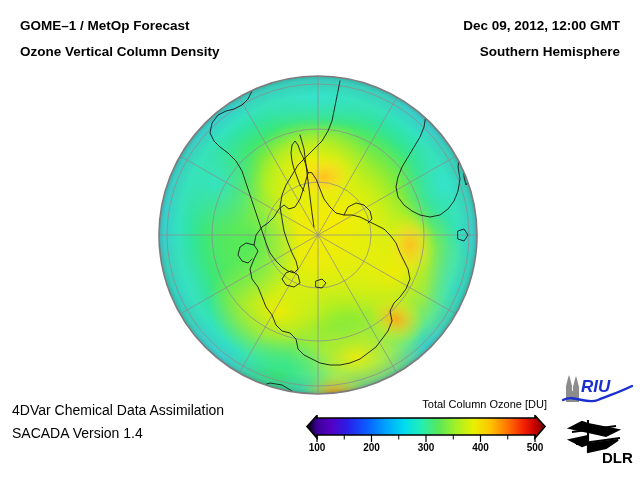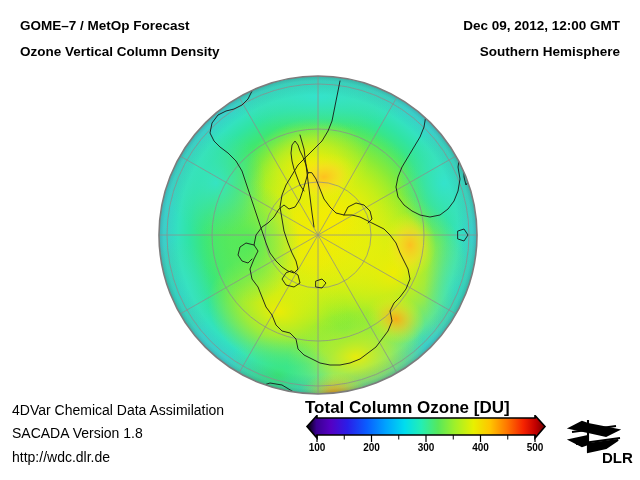--- a/index.html
+++ b/index.html
@@ -36,38 +36,38 @@
   #foot-3 { top: 449px; }
 
   
   #globe-wrap { position: absolute; left: 158px; top: 75px; width: 320px; height: 320px; }
   #globe-svg { display: block; }
 
   
   #cbar-block { position: absolute; left: 305px; top: 398px; width: 242px; height: 72px; }
   #cbar-title {
     position: absolute; left: 0; top: 0; width: 242px;
-    text-align: left; font-size: 17px; font-weight: bold; white-space: nowrap;
+    text-align: right; font-size: 11px; font-weight: normal; white-space: nowrap;
   }
   #cbar-svg { position: absolute; left: 0px; top: 17px; }
   .cbar-tick-label {
     position: absolute; font-size: 10px; font-weight: bold; text-align: center;
     width: 40px; top: 44px;
   }
 
   
   #riu-logo { position: absolute; left: 560px; top: 374px; }
   #dlr-logo { position: absolute; left: 566px; top: 414px; text-decoration: underline; }
 </style>
 </head>
 <body>
 
 <div id="stage">
 
-  <div class="hdr-line" id="hdr-title-left">GOME–7 / MetOp Forecast</div>
+  <div class="hdr-line" id="hdr-title-left">GOME–1 / MetOp Forecast</div>
   <div class="hdr-line" id="hdr-title-left2">Ozone Vertical Column Density</div>
   <div class="hdr-line" id="hdr-date">Dec 09, 2012, 12:00 GMT</div>
   <div class="hdr-line" id="hdr-region">Southern Hemisphere</div>
 
   <div id="globe-wrap">
     <svg id="globe-svg" width="320" height="320" viewBox="0 0 320 320">
       <defs>
         <clipPath id="diskClip">
           <circle cx="160" cy="160" r="159"></circle>
         </clipPath>
@@ -211,22 +211,21 @@
         <path d="M30 296 L38 300 L46 306 L52 314 L46 316 L38 310 L30 304 Z"></path>
         <path d="M62 306 L70 304 L76 310 L72 318 L64 316 L60 310 Z"></path>
         <path d="M100 312 L112 308 L124 310 L134 316 L140 320"></path>
       </g>
 
       <circle cx="160" cy="160" r="159" fill="none" stroke="#7c7c7c" stroke-width="1.6"></circle>
     </svg>
   </div>
 
   <div class="foot-line" id="foot-1">4DVar Chemical Data Assimilation</div>
-  <div class="foot-line" id="foot-2">SACADA Version 1.8</div>
-  <div class="foot-line" id="foot-3">http://wdc.dlr.de</div>
+  <div class="foot-line" id="foot-2">SACADA Version 1.4</div>
 
   <div id="cbar-block">
     <div id="cbar-title">Total Column Ozone [DU]</div>
 
     <svg id="cbar-svg" width="242" height="40" viewBox="0 0 242 40">
       <defs>
         <linearGradient id="ozoneRamp" x1="0%" y1="0%" x2="100%" y2="0%">
 
         <stop offset="0%" stop-color="#000000"></stop>
             <stop offset="4%" stop-color="#3a0091"></stop>
@@ -264,20 +263,34 @@
       </g>
     </svg>
 
     <div class="cbar-tick-label" style="left:-8px">100</div>
     <div class="cbar-tick-label" style="left:46.5px">200</div>
     <div class="cbar-tick-label" style="left:101px">300</div>
     <div class="cbar-tick-label" style="left:155.5px">400</div>
     <div class="cbar-tick-label" style="left:210px">500</div>
   </div>
 
+  <div id="riu-logo">
+    <svg width="74" height="32" viewBox="0 0 74 32">
+
+      <g fill="#8c8c8c">
+        <polygon points="6,28 6,12 8,4 9,1 10,4 12,12 12,28"></polygon>
+        <polygon points="13,28 13,13 15,5 16,2 17,5 19,13 19,28"></polygon>
+        <rect x="6" y="17" width="13" height="11"></rect>
+      </g>
+
+      <text x="21" y="18" font-family="'Liberation Sans', sans-serif" font-size="17" font-weight="bold" font-style="italic" fill="#1a2fd0">RIU</text>
+
+      <path d="M3 26 C14 20, 26 31, 38 26 C50 21, 60 18, 72 12" fill="none" stroke="#1a2fd0" stroke-width="2.4" stroke-linecap="round"></path>
+    </svg>
+  </div>
 
   <div id="dlr-logo">
     <svg width="68" height="52" viewBox="0 0 68 52">
       <g fill="none" stroke="#000000" stroke-width="2.1" stroke-linejoin="miter">
 
         <path d="M22 38 L22 6"></path>
 
         <path d="M22 10 L52 16 L40 22 L22 18 Z" fill="#000000"></path>
 
         <path d="M22 22 L4 26 L16 32 L22 30 Z" fill="#000000"></path>

